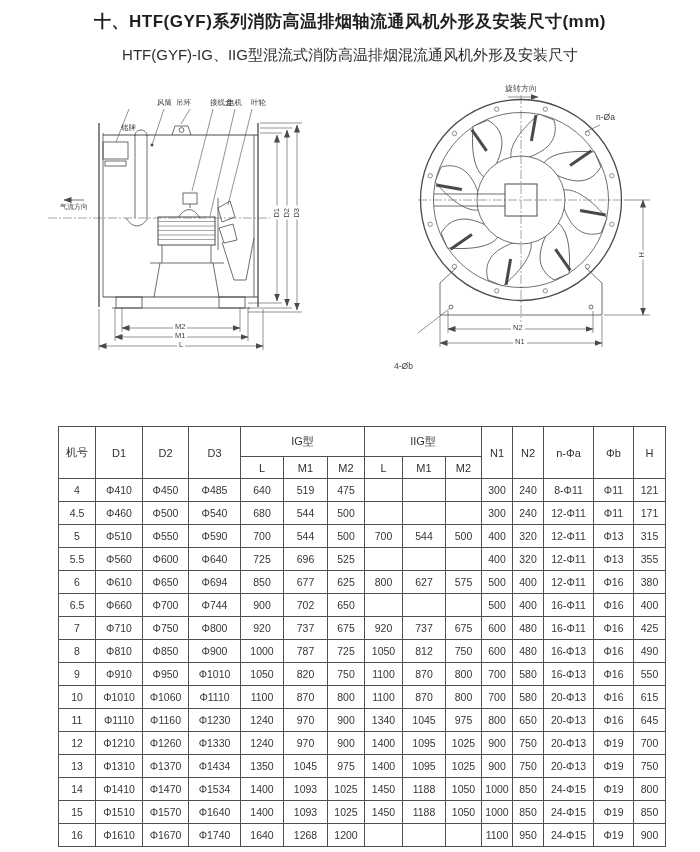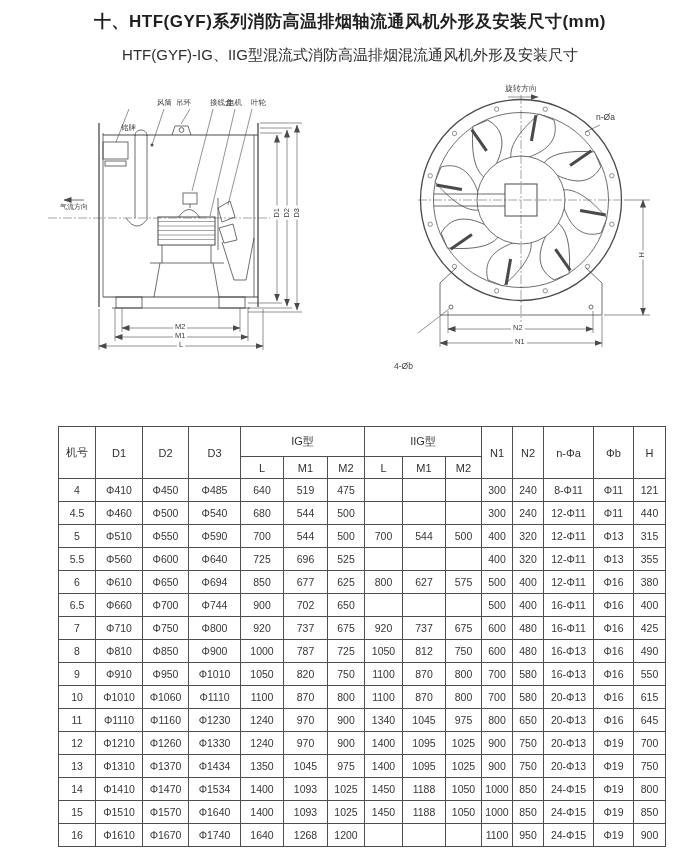--- a/index.html
+++ b/index.html
@@ -332,21 +332,21 @@
           <td>680</td>
           <td>544</td>
           <td>500</td>
           <td></td>
           <td></td>
           <td></td>
           <td>300</td>
           <td>240</td>
           <td>12-Φ11</td>
           <td>Φ11</td>
-          <td>440</td>
+          <td>171</td>
         </tr>
         <tr>
           <td>5</td>
           <td>Φ510</td>
           <td>Φ550</td>
           <td>Φ590</td>
           <td>700</td>
           <td>544</td>
           <td>500</td>
           <td>700</td>

